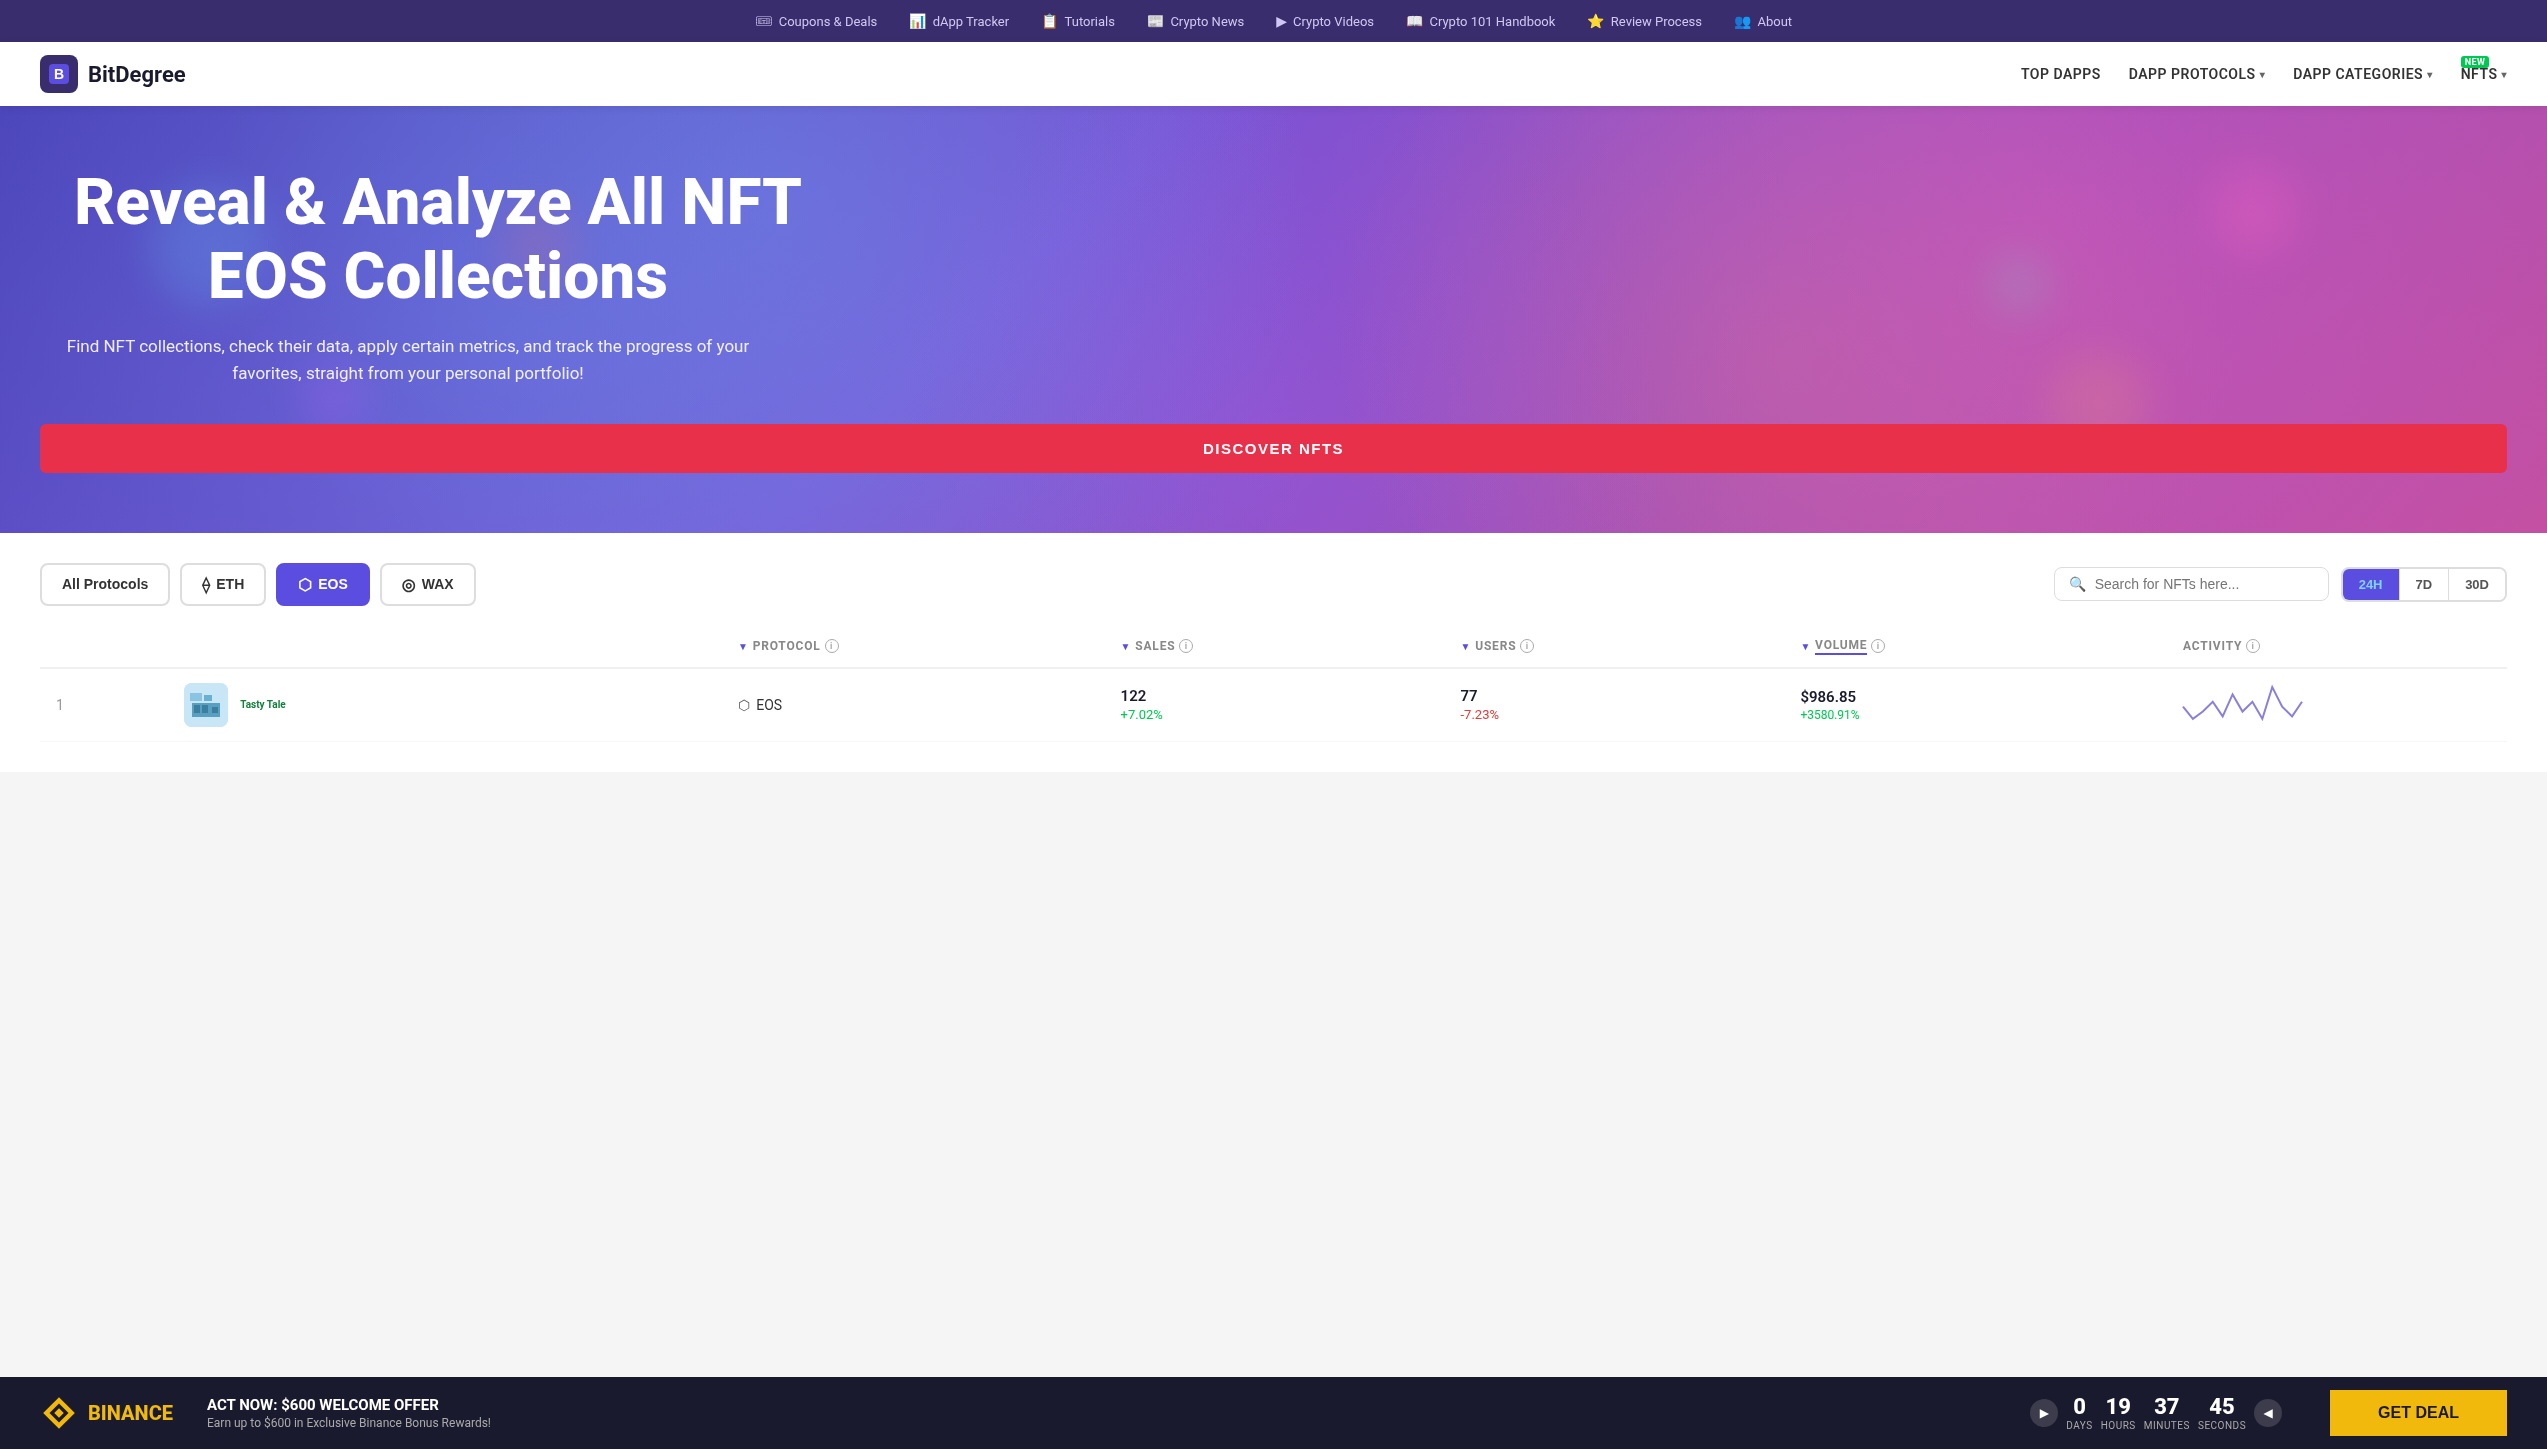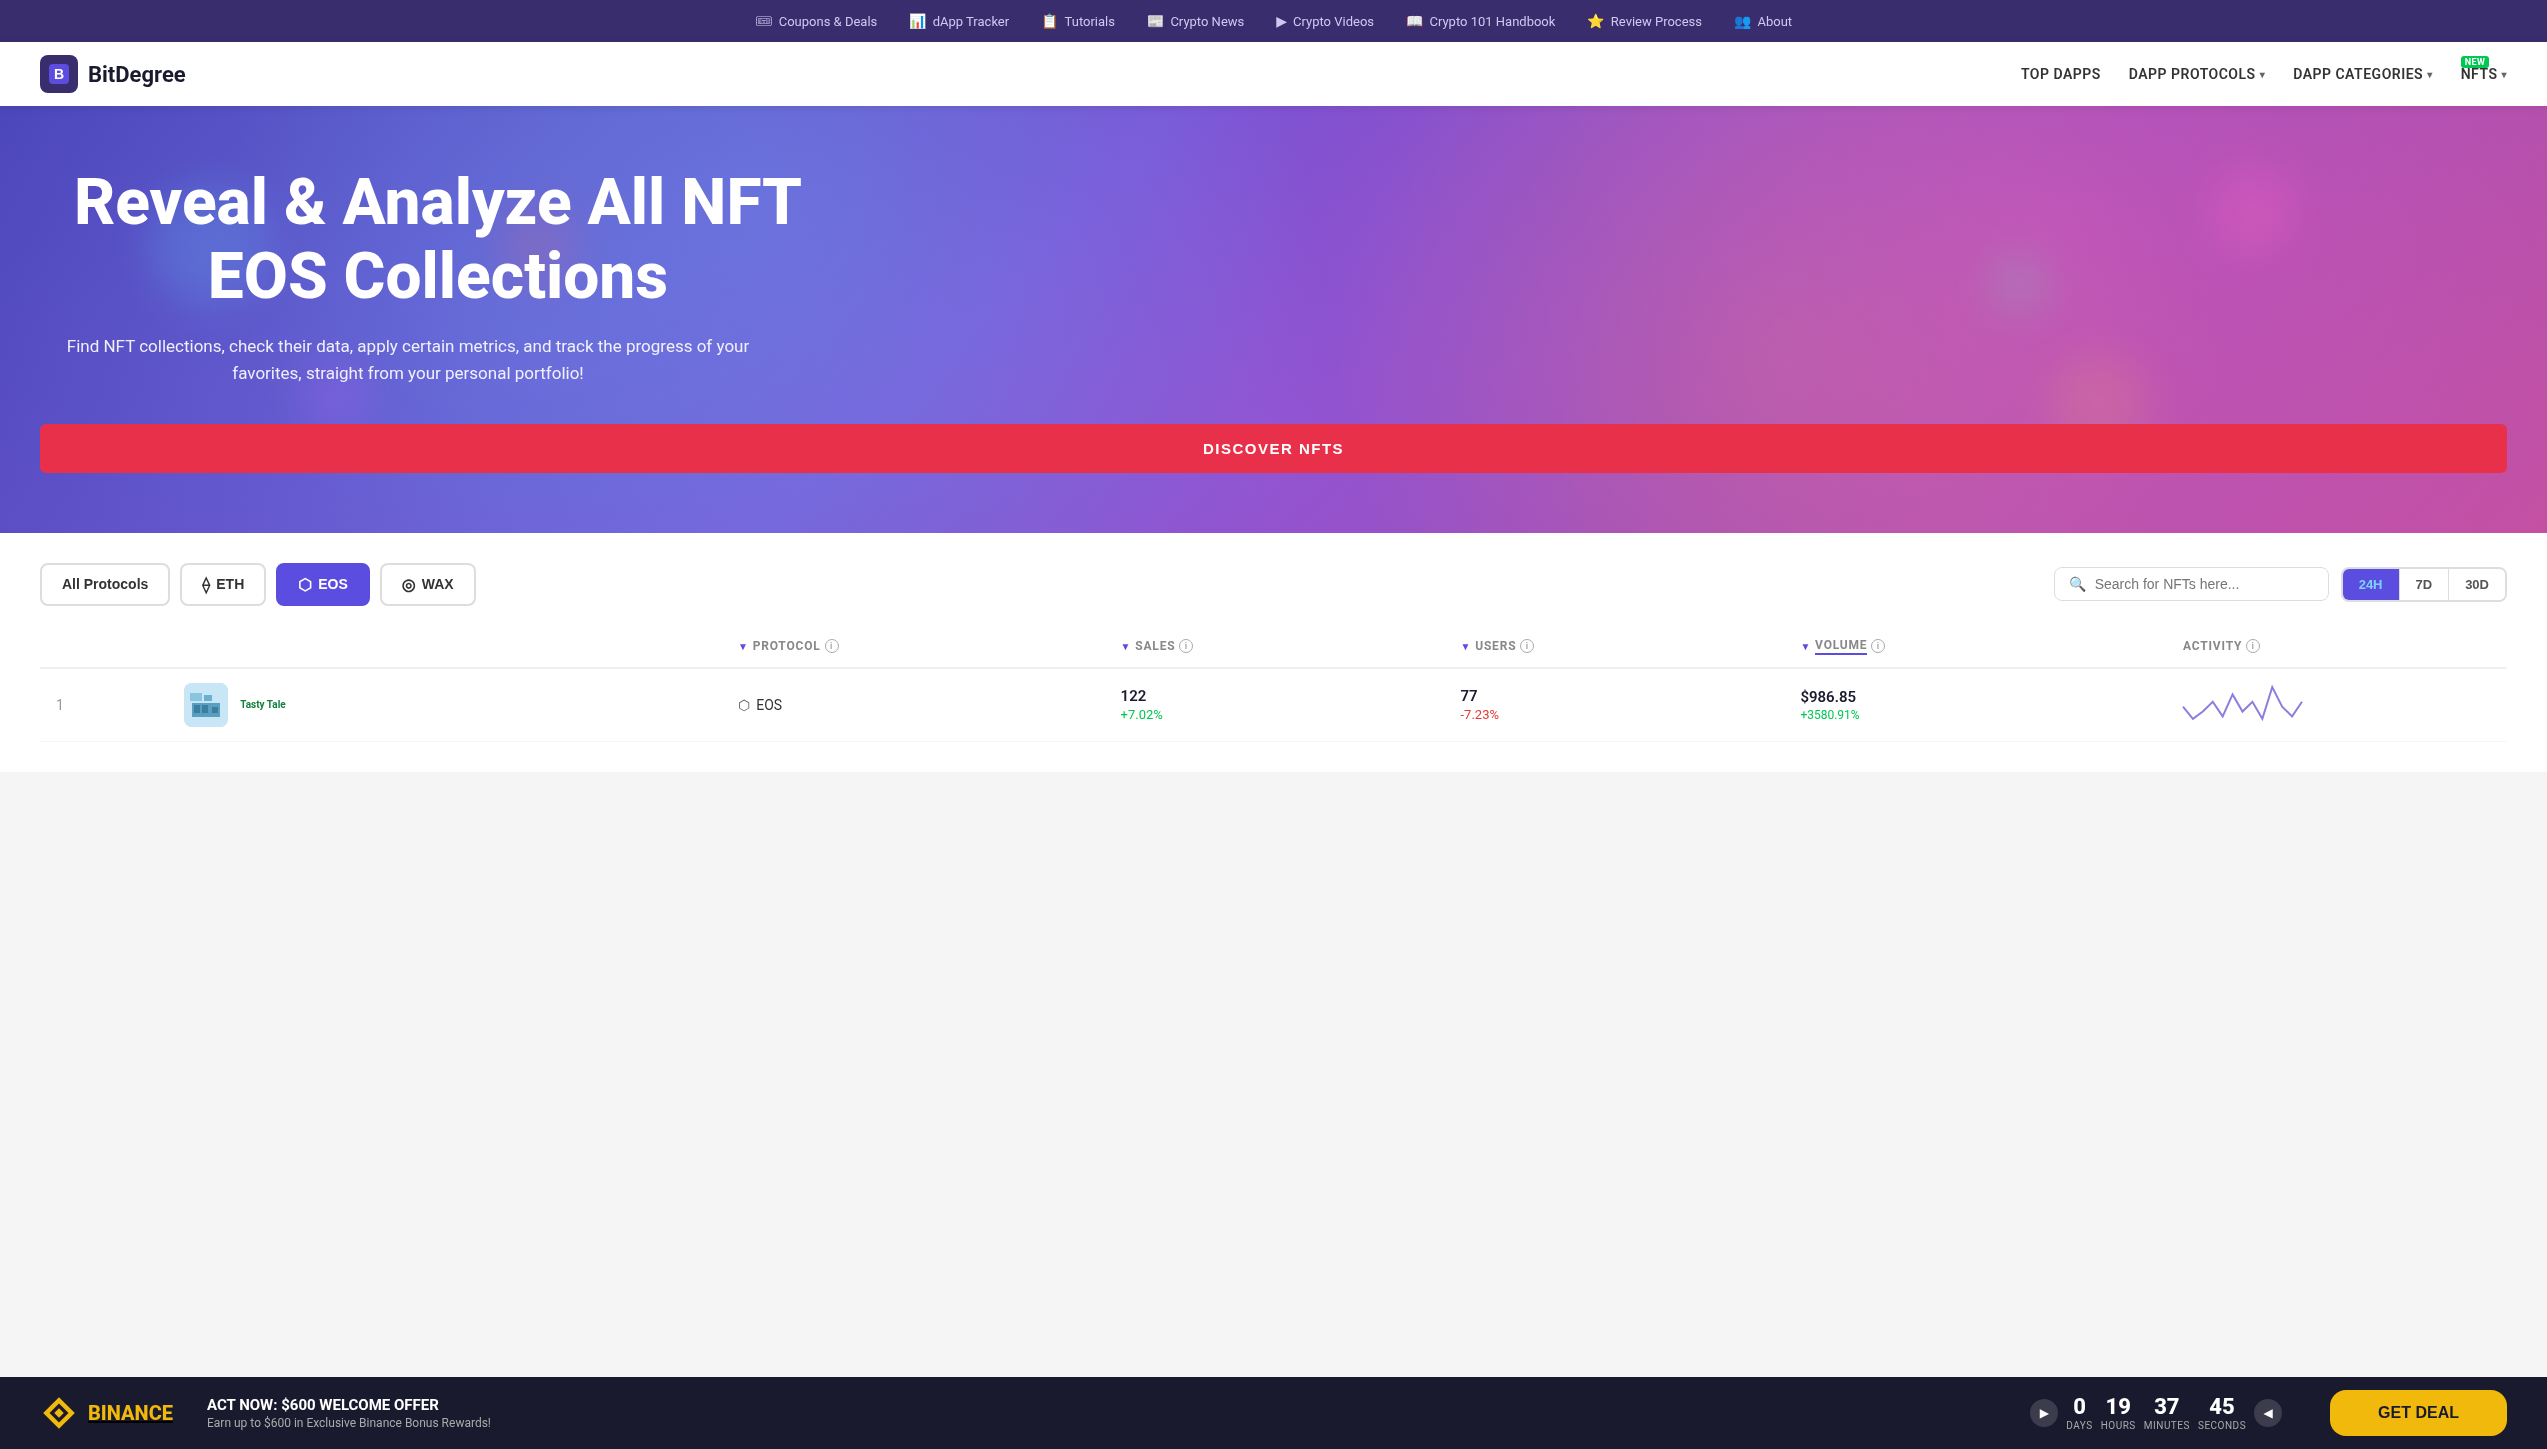--- a/index.html
+++ b/index.html
@@ -355,21 +355,20 @@
       display: flex;
       align-items: center;
       padding: 0 40px;
       z-index: 100;
       gap: 24px;
     }
     .binance-logo {
       display: flex;
       align-items: center;
       gap: 10px;
-      text-decoration: underline;
     }
     .binance-diamond {
       width: 38px;
       height: 38px;
     }
     .binance-text {
       font-size: 20px;
       font-weight: 800;
       color: #f0b90b;
     }
@@ -431,21 +430,21 @@
       color: #fff;
       font-size: 12px;
     }
     .get-deal-btn {
       background: #f0b90b;
       color: #1a1a2e;
       border: none;
       padding: 14px 48px;
       font-size: 16px;
       font-weight: 800;
-      border-radius: 16px;
+      border-radius: 0;
       cursor: pointer;
       margin-left: 24px;
       white-space: nowrap;
     }
 
     
     .col-rank { width: 60px; }
     .col-name { width: 259px; }
     .col-protocol { width: 179px; }
     .col-sales { width: 159px; }

